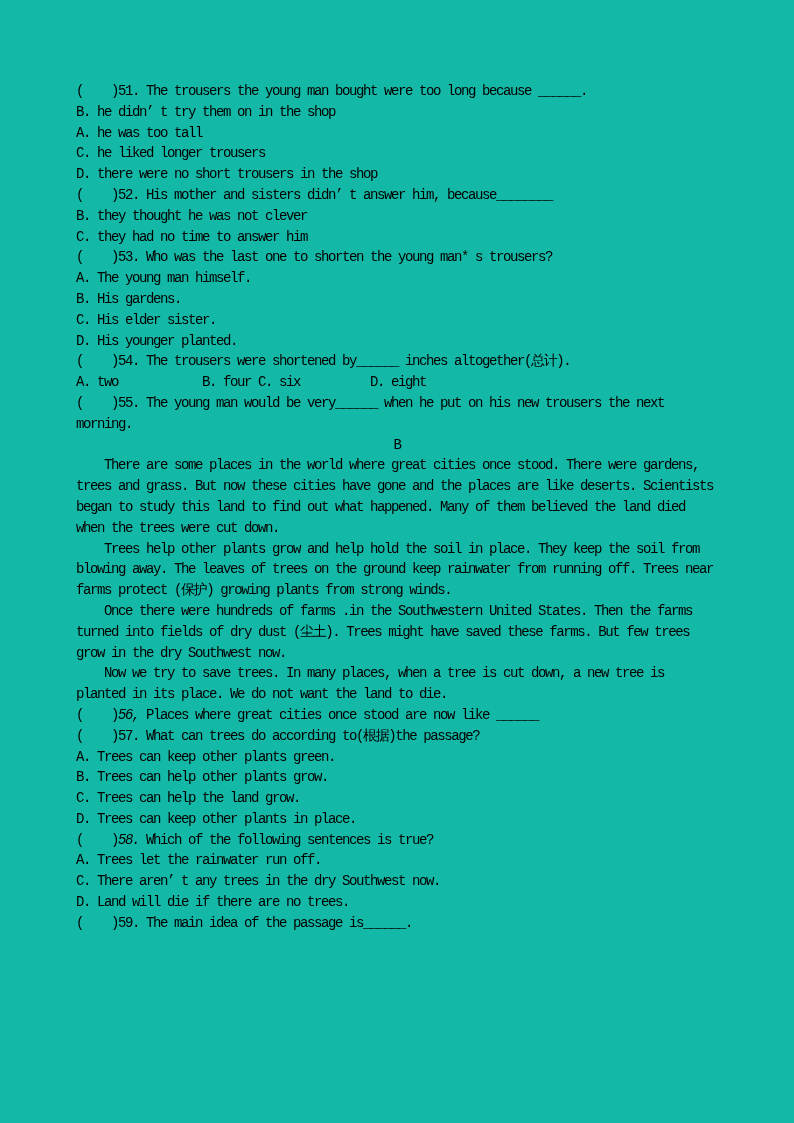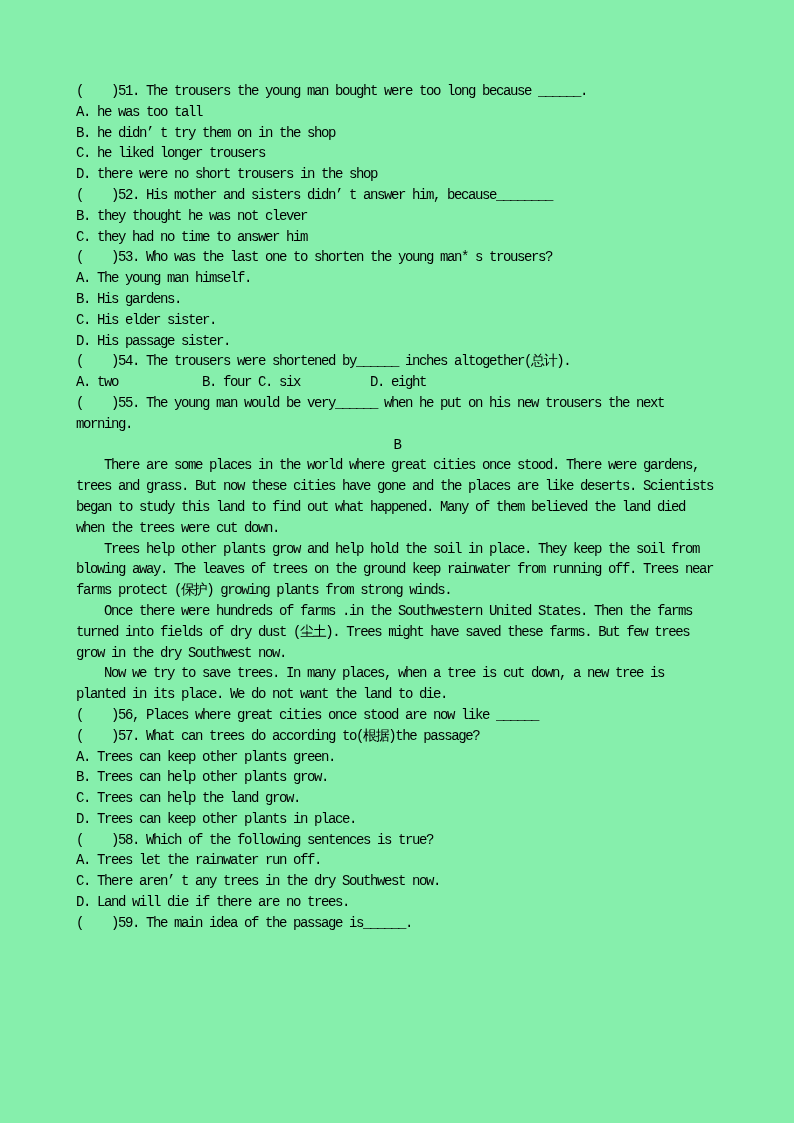--- a/index.html
+++ b/index.html
@@ -4,58 +4,59 @@
 <style>
   html, body {
     margin: 0;
     padding: 0;
     background: #ffffff;
   }
   .page {
     position: relative;
     width: 794px;
     height: 1123px;
-    background: #86efac;
+    background: #14b8a6;
     color: #000000;
     box-sizing: border-box;
     padding: 81px 76px 0 76px;
     font-family: "Liberation Mono", "DejaVu Sans Mono", monospace;
     font-size: 14px;
     letter-spacing: -1.4px;
     overflow: hidden;
   }
   .line {
     height: 20.8px;
     line-height: 20.8px;
     white-space: pre;
   }
   .line.center {
     text-align: center;
   }
   .italic {
+    font-style: italic;
   }
 </style>
 </head>
 <body>
 
 <div class="page">
   <div>
       <div class="line"><span>(    )51. The trousers the young man bought were too long because ______.</span></div>
+      <div class="line"><span>B. he didn’ t try them on in the shop</span></div>
       <div class="line"><span>A. he was too tall</span></div>
-      <div class="line"><span>B. he didn’ t try them on in the shop</span></div>
       <div class="line"><span>C. he liked longer trousers</span></div>
       <div class="line"><span>D. there were no short trousers in the shop</span></div>
       <div class="line"><span>(    )52. His mother and sisters didn’ t answer him, because________</span></div>
       <div class="line"><span>B. they thought he was not clever</span></div>
       <div class="line"><span>C. they had no time to answer him</span></div>
       <div class="line"><span>(    )53. Who was the last one to shorten the young man* s trousers?</span></div>
       <div class="line"><span>A. The young man himself.</span></div>
       <div class="line"><span>B. His gardens.</span></div>
       <div class="line"><span>C. His elder sister.</span></div>
-      <div class="line"><span>D. His passage sister.</span></div>
+      <div class="line"><span>D. His younger planted.</span></div>
       <div class="line"><span>(    )54. The trousers were shortened by______ inches altogether(总计).</span></div>
       <div class="line"><span>A. two            B. four C. six          D. eight</span></div>
       <div class="line"><span>(    )55. The young man would be very______ when he put on his new trousers the next</span></div>
       <div class="line"><span>morning.</span></div>
       <div class="line center"><span>B</span></div>
       <div class="line"><span>    There are some places in the world where great cities once stood. There were gardens,</span></div>
       <div class="line"><span>trees and grass. But now these cities have gone and the places are like deserts. Scientists</span></div>
       <div class="line"><span>began to study this land to find out what happened. Many of them believed the land died</span></div>
       <div class="line"><span>when the trees were cut down.</span></div>
       <div class="line"><span>    Trees help other plants grow and help hold the soil in place. They keep the soil from</span></div>

